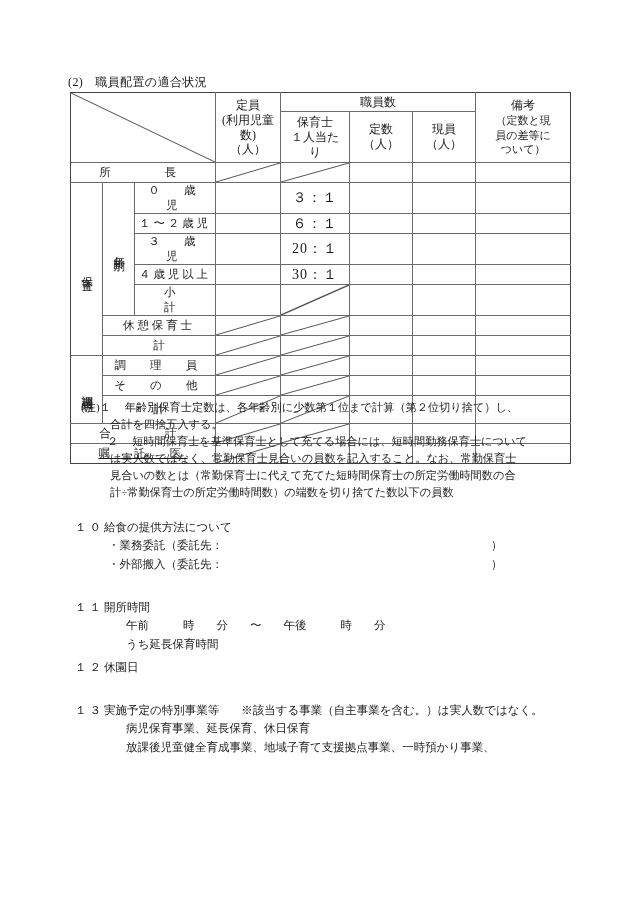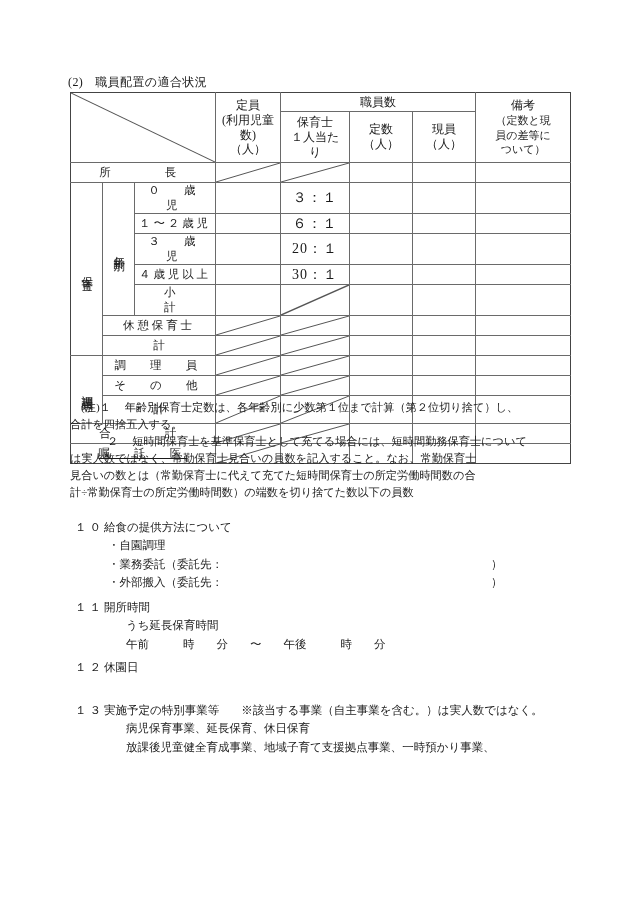--- a/index.html
+++ b/index.html
@@ -100,21 +100,21 @@
     position: absolute;
     left: 70px;
     top: 399px;
     width: 510px;
     font-size: 11.2px;
     line-height: 1.52;
   }
   .note-row { display: flex; align-items: flex-start; padding-left: 11px; }
   .note-mark { flex: 0 0 auto; white-space: nowrap; }
   .note-body { flex: 1 1 auto; }
-  .note-cont { }
+  .note-cont { padding-left: 40px; }
   .note2-mark { padding-left: 26px; }
 
   
   .item {
     position: absolute;
     left: 70px;
     width: 520px;
     font-size: 11.5px;
     line-height: 1.6;
   }
@@ -396,39 +396,38 @@
     </div>
     <div class="note-cont">は実人数ではなく、常勤保育士見合いの員数を記入すること。なお、常勤保育士</div>
     <div class="note-cont">見合いの数とは（常勤保育士に代えて充てた短時間保育士の所定労働時間数の合</div>
     <div class="note-cont">計÷常勤保育士の所定労働時間数）の端数を切り捨てた数以下の員数</div>
   </div>
 
   <div class="item" id="i10">
     <div class="item-title">
       <span class="n">１０</span><span>給食の提供方法について</span>
     </div>
-    <div class="sub">・自園調理</div>
     <div class="sub dotline">
       <span>・業務委託（委託先：</span>
       <span class="paren-right">）</span>
     </div>
     <div class="sub dotline">
       <span>・外部搬入（委託先：</span>
       <span class="paren-right">）</span>
     </div>
   </div>
 
   <div class="item" id="i11">
     <div class="item-title">
       <span class="n">１１</span><span>開所時間</span>
     </div>
-    <div class="sub2">うち延長保育時間</div>
     <div class="sub2">
       <span>午前</span><span class="gap-s"></span><span>時</span><span class="gap-m"></span><span>分</span><span class="gap-m"></span><span>〜</span><span class="gap-m"></span><span>午後</span><span class="gap-s"></span><span>時</span><span class="gap-m"></span><span>分</span>
     </div>
+    <div class="sub2">うち延長保育時間</div>
   </div>
 
   <div class="item" id="i12">
     <div class="item-title">
       <span class="n">１２</span><span>休園日</span>
     </div>
   </div>
 
   <div class="item" id="i13">
     <div class="item-title">

